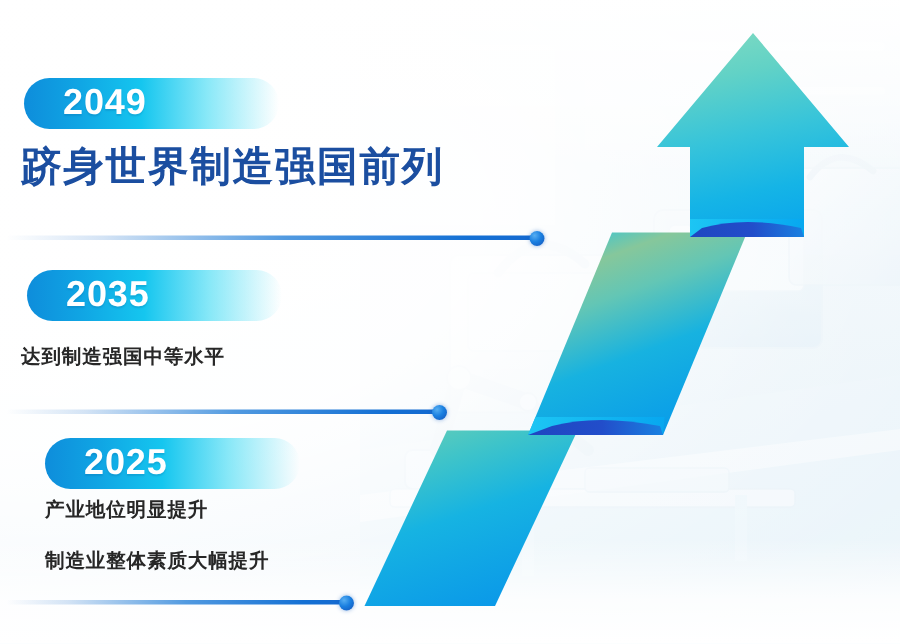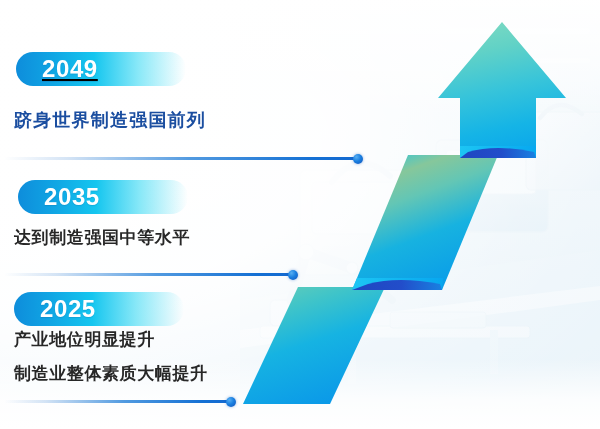--- a/index.html
+++ b/index.html
@@ -35,30 +35,30 @@
     position:relative;display:inline-block;
     height:34px;min-width:118px;border-radius:17px;
     background:linear-gradient(90deg,#0e8ddb 0%,#10a6e4 22%,#15c6ef 46%,rgba(41,214,242,.55) 72%,rgba(120,231,248,0) 100%);
     padding:0 26px 0 26px;
   }
   .pill span{
     display:block;line-height:34px;color:#ffffff;
     font-size:24px;font-weight:bold;letter-spacing:.6px;
     text-shadow:0 1px 1px rgba(6,80,140,.18);
   }
-  .pill.p2049{margin-left:16px;text-decoration:underline;}
+  .pill.p2049{margin-left:16px;}
   .pill.p2035{margin-left:18px;}
   .pill.p2025{margin-left:14px;}
 
   .headline{
-    color:#1b4ea0;font-size:18px;font-weight:bold;letter-spacing:1.2px;
-    margin-left:14px;margin-top:22px;white-space:nowrap;
+    color:#1b4ea0;font-size:27px;font-weight:bold;letter-spacing:1.2px;
+    margin-left:14px;margin-top:7px;white-space:nowrap;
   }
   .sub{
-    color:#272727;font-size:17px;font-weight:bold;letter-spacing:.6px;
+    color:#272727;font-size:13px;font-weight:bold;letter-spacing:.6px;
     margin-left:14px;margin-top:12px;white-space:nowrap;line-height:24px;
   }
   .sub.two-line{margin-top:10px;}
 
   
   .conn{position:absolute;height:3px;}
   .conn .ln{position:absolute;left:0;top:0;height:3px;width:100%;
     background:linear-gradient(90deg,rgba(17,103,200,0) 0%,rgba(17,103,200,.18) 18%,rgba(23,120,214,.75) 52%,#1470d4 86%,#1468cf 100%);
     border-radius:2px;}
   .conn .dot{position:absolute;right:-1px;top:-3.5px;width:10px;height:10px;border-radius:50%;
@@ -219,21 +219,21 @@
       <span>2035</span>
     </div>
     <div class="sub">达到制造强国中等水平</div>
   </div>
 
   <div class="conn" style="left:4px;top:273px;width:293px;">
     <div class="ln"></div>
     <div class="dot"></div>
   </div>
 
-  <div class="block" style="top:292px;">
+  <div class="block" style="top:292px;padding-left:16px;">
     <div class="pill p2025">
       <span>2025</span>
     </div>
     <div class="sub" style="margin-top:2px;">产业地位明显提升</div>
     <div class="sub two-line">制造业整体素质大幅提升</div>
   </div>
 
   <div class="conn" style="left:4px;top:400px;width:231px;">
     <div class="ln"></div>
     <div class="dot"></div>

